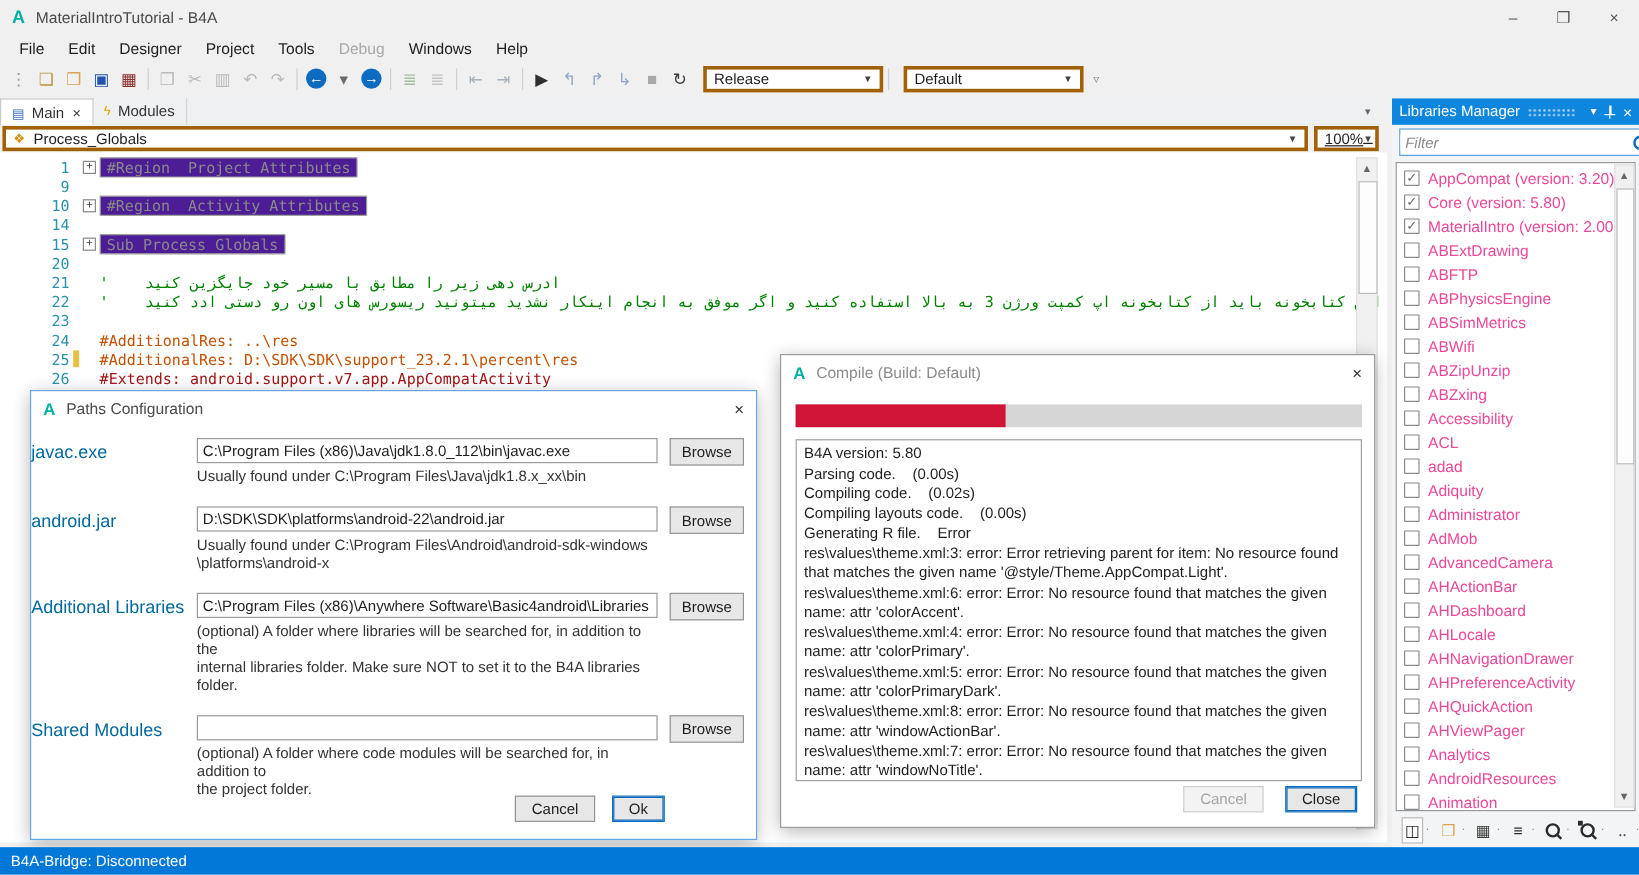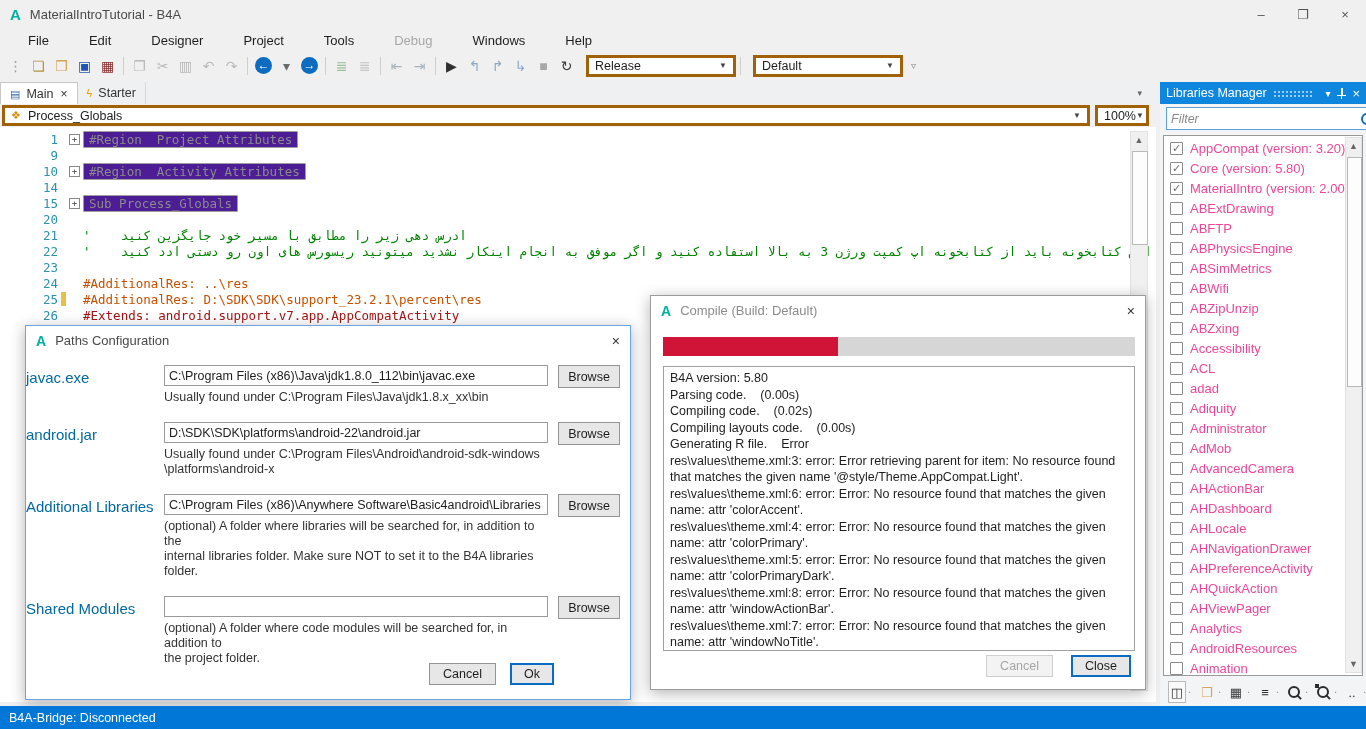--- a/index.html
+++ b/index.html
@@ -4,21 +4,21 @@
 <style>
   html,body{margin:0;padding:0;width:1366px;height:729px;overflow:hidden;
     font-family:"Liberation Sans",sans-serif;background:#f0f0f0;position:relative;}
   
   .titlebar{position:absolute;left:0;top:0;width:1366px;height:28px;display:flex;align-items:center;padding-left:10px;box-sizing:border-box;}
   .app-logo{color:#00b0a3;font-weight:bold;font-size:15px;margin-right:9px;}
   .win-title{font-size:13px;color:#4a4a4a;}
   .win-controls{margin-left:auto;display:flex;}
   .wc{width:42px;height:28px;display:flex;align-items:center;justify-content:center;color:#555;font-size:13px;}
   
-  .menubar{position:absolute;left:12px;top:28px;width:1210px;height:24px;display:flex;align-items:center;padding-left:6px;box-sizing:border-box;gap:20px;}
+  .menubar{position:absolute;left:0;top:28px;width:1210px;height:24px;display:flex;align-items:center;padding-left:6px;box-sizing:border-box;}
   .menu-item{padding:3px 10px;font-size:13px;color:#1e1e1e;}
   .menu-item.disabled{color:#a8a8a8;}
   
   .toolbar{position:absolute;left:0;top:52px;width:1366px;height:27px;display:flex;align-items:center;padding-left:4px;box-sizing:border-box;}
   .tb-icons{display:flex;align-items:center;}
   .tb-icon{width:23px;height:22px;display:flex;align-items:center;justify-content:center;font-size:14px;}
   .tb-icon.circle{width:17px;height:17px;margin:0 3px;border-radius:50%;background:#0e6cc0;color:#fff;font-size:12px;line-height:17px;}
   .tb-sep{width:1px;height:18px;background:#cfcfcf;margin:0 4px;}
   .combo{background:#fff;border:3px solid #a16207;display:flex;align-items:center;font-size:12.5px;color:#1e1e1e;padding:0 6px;box-sizing:border-box;}
   .combo .arrow{margin-left:auto;color:#444;font-size:8px;}
@@ -29,21 +29,21 @@
   .tabbar-tabs{display:flex;height:22px;}
   .tab{display:flex;align-items:center;height:22px;padding:0 9px;font-size:12.5px;color:#333;border-right:1px solid #d8d8d8;}
   .tab.active{background:#ffffff;border:1px solid #c8c8c8;border-bottom:none;}
   .tab-ico{margin-right:6px;font-size:11px;}
   .tab-close{margin-left:7px;color:#333;font-size:12px;}
   .tab-dd{margin-left:auto;margin-right:14px;color:#666;font-size:9px;align-self:center;}
   
   .navbar{position:absolute;left:0;top:104px;width:1156px;height:23px;background:#f0f0f0;display:flex;align-items:center;}
   .nav-combo{width:1088px;height:21px;margin-left:2px;font-size:12.5px;}
   .nav-ico{color:#d98c00;font-size:11px;margin-right:7px;}
-  .zoom-combo{width:54px;height:21px;margin-left:5px;}
+  .zoom-combo{width:54px;height:21px;margin-left:5px;text-decoration:underline;}
   
   .code-area{position:absolute;left:0;top:127px;width:1156px;height:575px;background:#ffffff;overflow:hidden;}
   .code-row{display:flex;align-items:center;height:16px;white-space:pre;
     font-family:"DejaVu Sans Mono","DejaVu Sans",monospace;font-size:12.5px;}
   .gutter{width:58px;text-align:right;color:#2b91af;flex:none;}
   .marker{width:5px;height:14px;margin-left:3px;flex:none;}
   .marker.on{background:#e6c143;}
   .foldcol{width:17px;flex:none;display:flex;justify-content:center;}
   .foldbox{width:11px;height:11px;border:1px solid #888;background:#fff;font-size:9px;line-height:9px;text-align:center;color:#444;box-sizing:border-box;}
   .region-box{border:1px solid #9e9e9e;border-radius:1px;padding:0 5px;background:#4c1d95;height:15px;display:inline-flex;align-items:center;}
@@ -182,21 +182,21 @@
 
 <div class="tabbar">
   <div class="tabbar-tabs" id="tabbar-tabs">
       <div class="tab active">
         <span class="tab-ico" style="color: rgb(58, 111, 184);">▤</span>
         <span>Main</span>
         <span class="tab-close">×</span>
       </div>
       <div class="tab">
         <span class="tab-ico" style="color: rgb(232, 162, 0);">ϟ</span>
-        <span>Starter</span>
+        <span>Modules</span>
       </div>
     </div>
   <span class="tab-dd">▾</span>
 </div>
 
 <div class="navbar">
   <div class="combo nav-combo">
     <span class="nav-ico">❖</span>
     <span>Process_Globals</span>
     <span class="arrow">▼</span>

